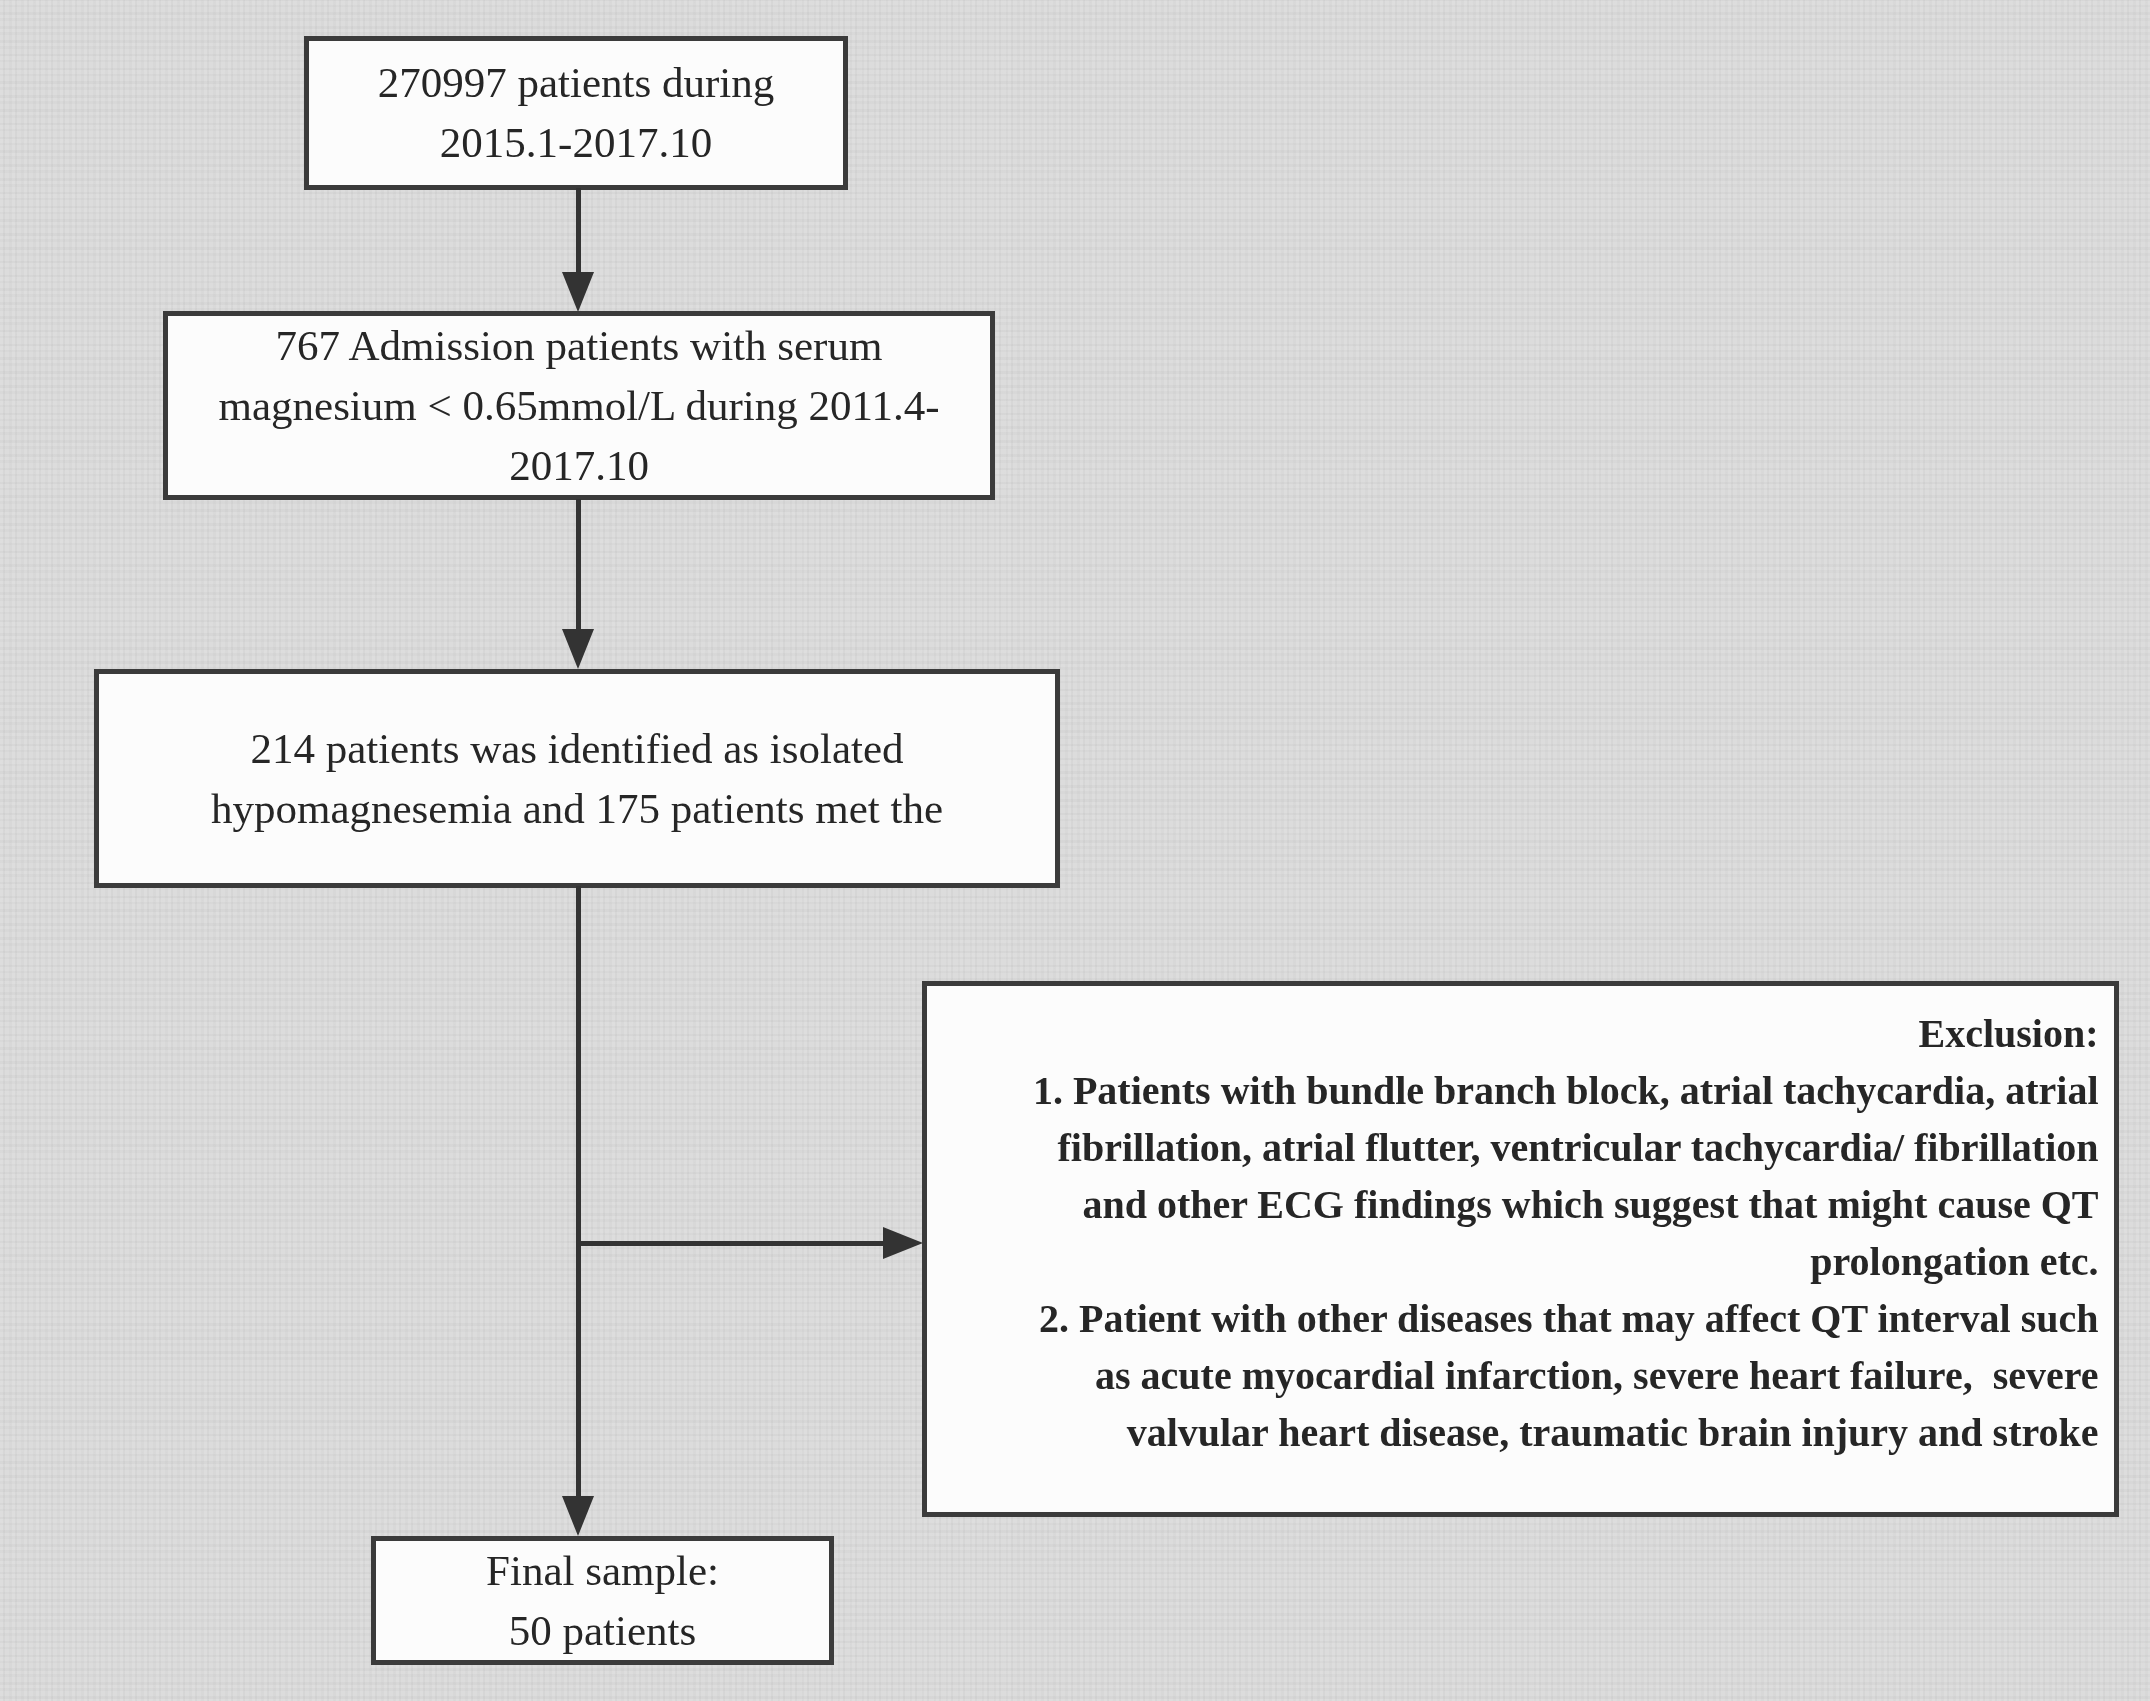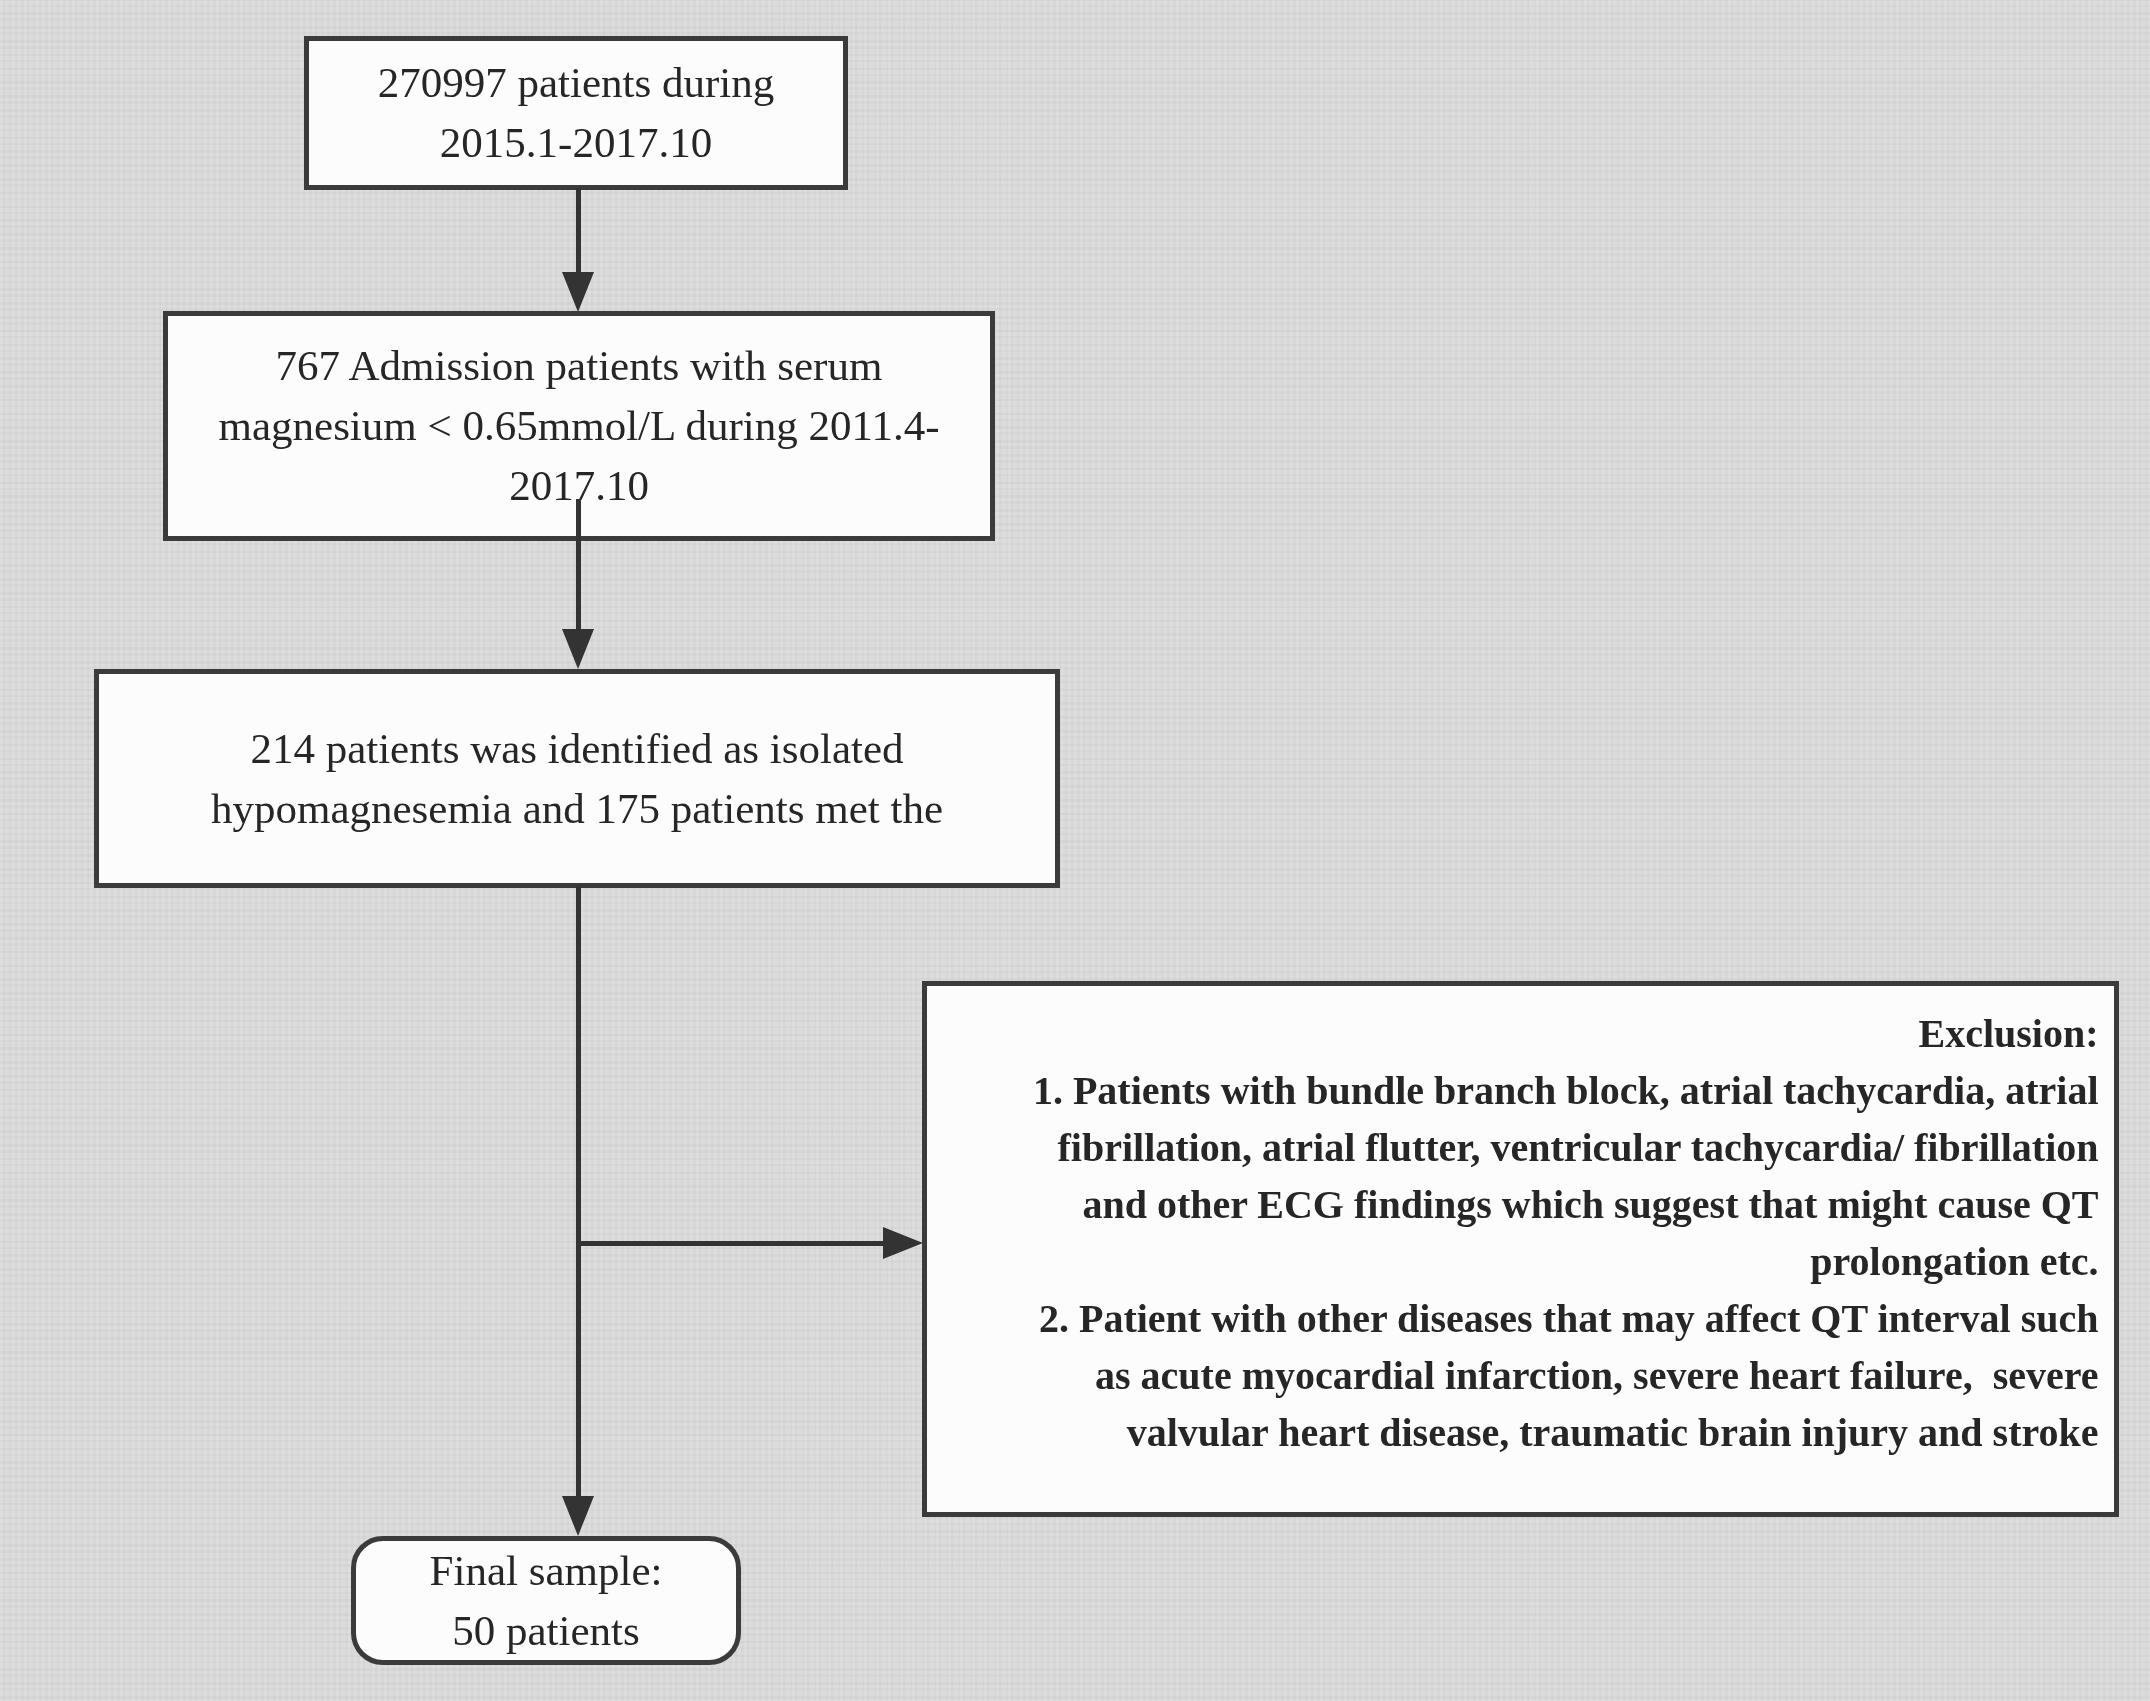--- a/index.html
+++ b/index.html
@@ -33,23 +33,23 @@
     justify-content: center;
     align-items: center;
     text-align: center;
   }
   .node .line {
     font-size: 43px;
     line-height: 60px;
     white-space: pre;
   }
   #box-total      { left: 304px;  top: 36px;   width: 544px;  height: 154px; }
-  #box-admission  { left: 163px;  top: 311px;  width: 832px;  height: 230px; }
+  #box-admission  { left: 163px;  top: 311px;  width: 832px;  height: 189px; }
   #box-identified { left: 94px;  top: 669px;  width: 966px; height: 219px; }
-  #box-final      { left: 351px;  top: 1536px; width: 390px;  height: 129px; border-radius: 32px; }
+  #box-final      { left: 371px;  top: 1536px; width: 463px;  height: 129px; }
   #box-exclusion {
     left: 922px; top: 981px; width: 1197px; height: 536px;
     justify-content: flex-start;
     align-items: flex-end;
     text-align: left;
     padding: 19px 15.5px 0 28px;
     font-weight: bold;
   }
   #box-exclusion .line {
     font-size: 40px;

